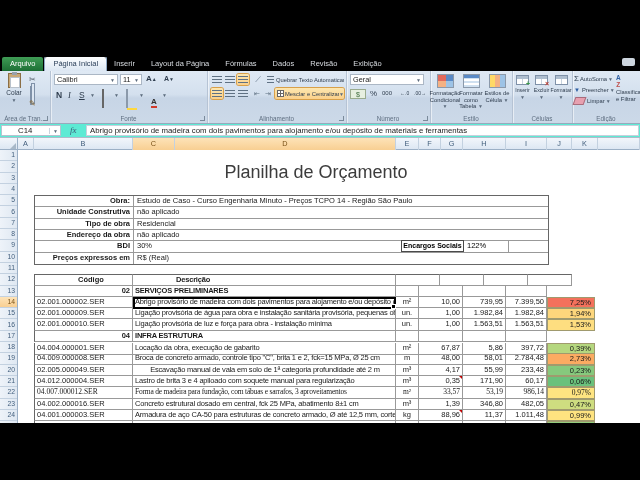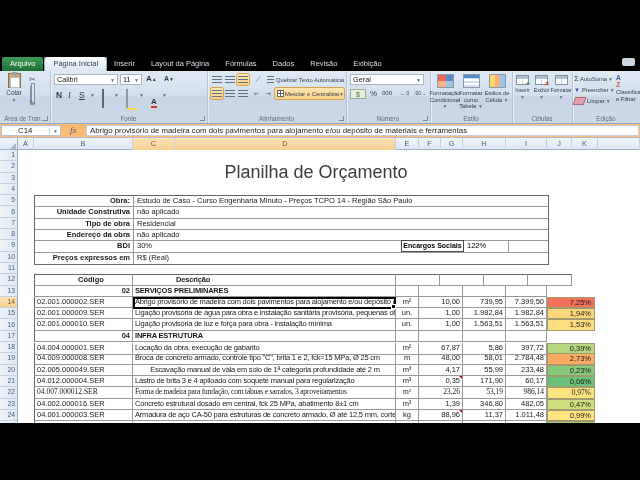--- a/index.html
+++ b/index.html
@@ -45,21 +45,21 @@
          linear-gradient(90deg,#f4b183 50%,#9dc3e6 50%) 0 6px/100% 6px no-repeat;border:1px solid #8b99aa;}
   .ic-ft{width:15px;height:12px;border:1px solid #8b99aa;
          background:linear-gradient(#5a8ac6,#5a8ac6) 0 0/100% 3px no-repeat,
          repeating-linear-gradient(#fff 0 2px,#cfe0f0 2px 4px);}
   .ic-cs{width:15px;height:12px;border:1px solid #8b99aa;
          background:linear-gradient(90deg,#ffd966 33%,#f4b183 33% 66%,#9dc3e6 66%);}
   .ic-eraser{width:9px;height:6px;background:#e7a0b0;border:1px solid #a86c7c;transform:skewX(-20deg);}
   .ic-sort{display:flex;flex-direction:column;align-items:center;font-size:6.5px;font-weight:bold;line-height:6.5px;}
   .ic-sort .a{color:#2e5fa3;} .ic-sort .z{color:#c0504d;}
   
-  .fbar{position:absolute;left:0;top:124px;width:640px;height:14px;background:#fdba74;border-bottom:1px solid #aebccb;box-sizing:border-box;}
+  .fbar{position:absolute;left:0;top:124px;width:640px;height:14px;background:#5eead4;border-bottom:1px solid #aebccb;box-sizing:border-box;}
   .namebox{position:absolute;left:1px;top:1px;width:60px;height:11px;background:#fff;border:1px solid #b6c2d0;box-sizing:border-box;
            font-size:7.8px;color:#222;display:flex;align-items:center;}
   .namebox span.txt{margin-left:16px;}
   .namebox .dd{margin-left:auto;margin-right:2px;font-size:5px;color:#5b6b7d;border-left:1px solid #c9d3de;padding-left:3px;}
   .fx{position:absolute;left:70px;top:1px;font-family:"Liberation Serif",serif;font-style:italic;font-size:9px;color:#3f5a78;}
   .ffield{position:absolute;left:86px;top:1px;right:1px;height:11px;background:#fff;border:1px solid #c6d0dc;box-sizing:border-box;
           font-size:7.8px;color:#222;line-height:10px;padding:0 3px;white-space:nowrap;overflow:hidden;}
   
   .sheet{position:absolute;left:0;top:138px;width:640px;height:285px;background:#fff;overflow:hidden;}
   .colhdr{position:absolute;left:0;top:0;width:640px;height:12px;background:linear-gradient(#f2f6fb,#dde7f3);
@@ -456,21 +456,21 @@
             <div class="mc ctr" style="width: 23px;">m³</div>
             <div class="mc num" style="width: 44px;">0,35<span class="cmark"></span></div>
             <div class="mc num" style="width: 43px;">171,90</div>
             <div class="mc num" style="width: 41px;">60,17</div>
             <div class="mc num pct" style="width: 48px; background: rgb(106, 193, 124);">0,06%</div>
           </div>
           <div class="mrow" style="top: 113px; height: 11.3px; line-height: 10.3px; font-family: Liberation Serif, serif;">
             <div class="mc code first" style="width: 99px;">04.007.000012.SER</div>
             <div class="mc desc" style="width: 263px;">Forma de madeira para fundação, com tábuas e sarrafos, 3 aproveitamentos</div>
             <div class="mc ctr" style="width: 23px;">m²</div>
-            <div class="mc num" style="width: 44px;">23,26</div>
+            <div class="mc num" style="width: 44px;">33,57</div>
             <div class="mc num" style="width: 43px;">53,19</div>
             <div class="mc num" style="width: 41px;">986,14</div>
             <div class="mc num pct" style="width: 48px; background: rgb(254, 228, 129);">0,97%</div>
           </div>
           <div class="mrow" style="top: 124.3px; height: 11.3px; line-height: 10.3px;">
             <div class="mc code first" style="width: 99px;">04.002.000016.SER</div>
             <div class="mc desc" style="width: 263px;">Concreto estrutural dosado em central, fck 25 MPa, abatimento 8±1 cm</div>
             <div class="mc ctr" style="width: 23px;">m³</div>
             <div class="mc num" style="width: 44px;">1,39</div>
             <div class="mc num" style="width: 43px;">346,80</div>

